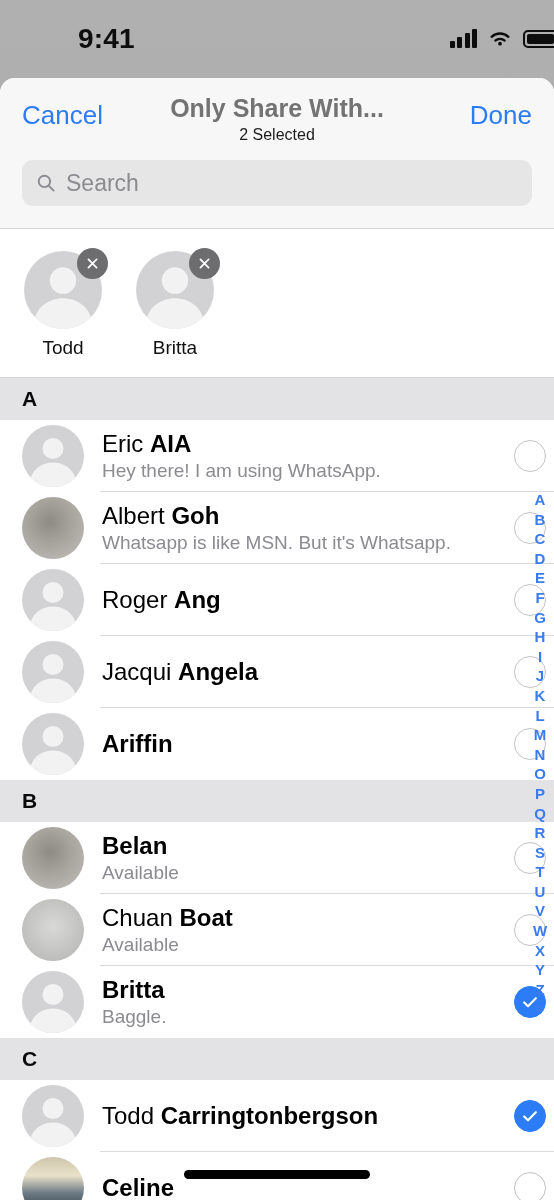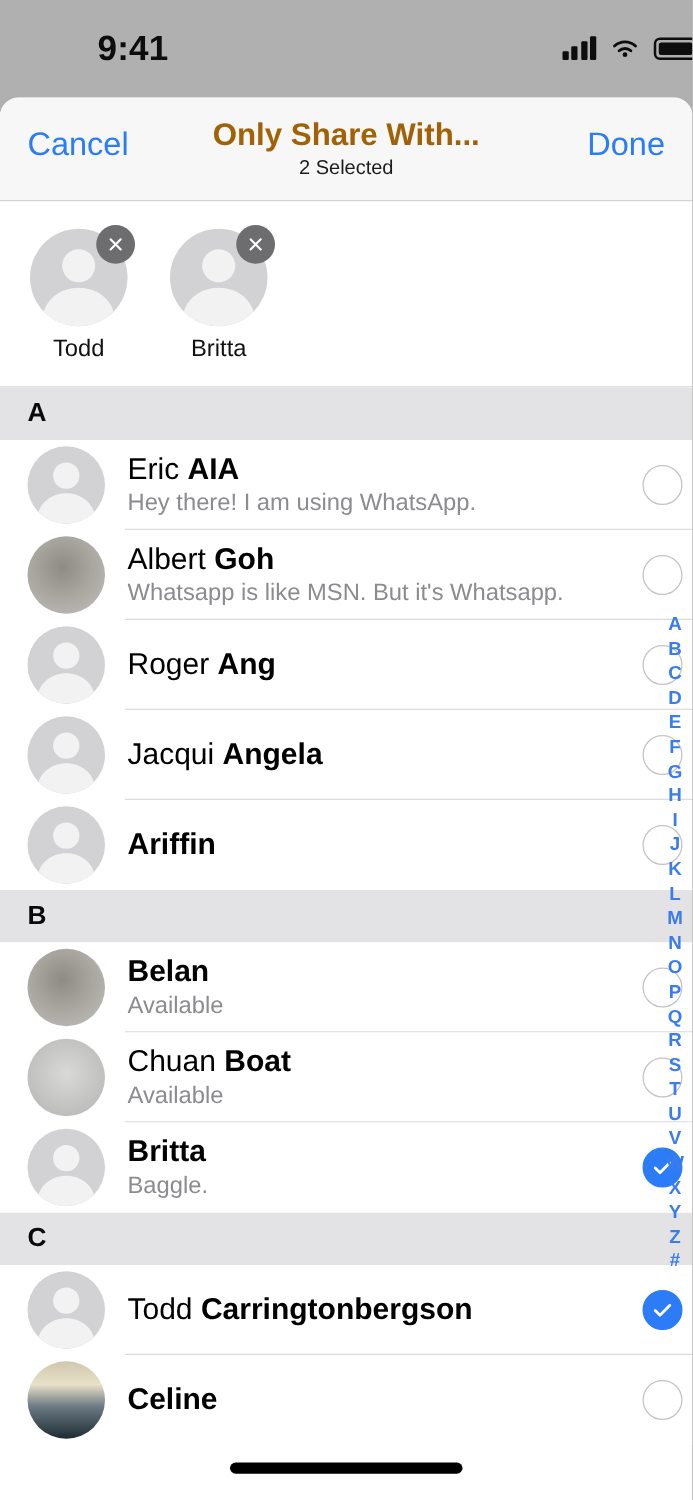--- a/index.html
+++ b/index.html
@@ -101,21 +101,21 @@
     cursor: pointer;
   }
   #nav-titles {
     position: absolute;
     left: 0; right: 0; top: 16px;
     text-align: center;
   }
   #nav-title {
     font-size: 25px;
     font-weight: bold;
-    color: #a16207;
+    color: #737373;
     line-height: 1.15;
   }
   #nav-subtitle {
     font-size: 16px;
     color: #1c1c1c;
     margin-top: 3px;
   }
 
   
   #search-wrap {
@@ -335,20 +335,29 @@
 
     <div id="nav-bar">
       <button id="cancel-button">Cancel</button>
       <div id="nav-titles">
         <div id="nav-title">Only Share With...</div>
         <div id="nav-subtitle">2 Selected</div>
       </div>
       <button id="done-button">Done</button>
     </div>
 
+    <div id="search-wrap">
+      <div id="search-field">
+        <svg class="search-icon" viewBox="0 0 20 20">
+          <circle cx="8.4" cy="8.4" r="5.7" stroke="#8b8b90" stroke-width="1.9" fill="none"></circle>
+          <line x1="12.7" y1="12.7" x2="17.6" y2="17.6" stroke="#8b8b90" stroke-width="1.9" stroke-linecap="round"></line>
+        </svg>
+        <span id="search-placeholder">Search</span>
+      </div>
+    </div>
 
     <div id="chips-row">
         <div class="chip">
           <div class="chip-avatar">
             <svg viewBox="0 0 62 62" class="avatar-glyph" width="100%" height="100%">
               <circle cx="31" cy="23.5" r="10.5" fill="#f2f2f3"></circle>
               <path d="M31 37.5c-11.5 0-20.5 7.2-22.6 16.6A31 31 0 0 0 31 62a31 31 0 0 0 22.6-7.9C51.5 44.7 42.5 37.5 31 37.5z" fill="#f2f2f3"></path>
             </svg>
           </div>
           <button class="chip-remove">

